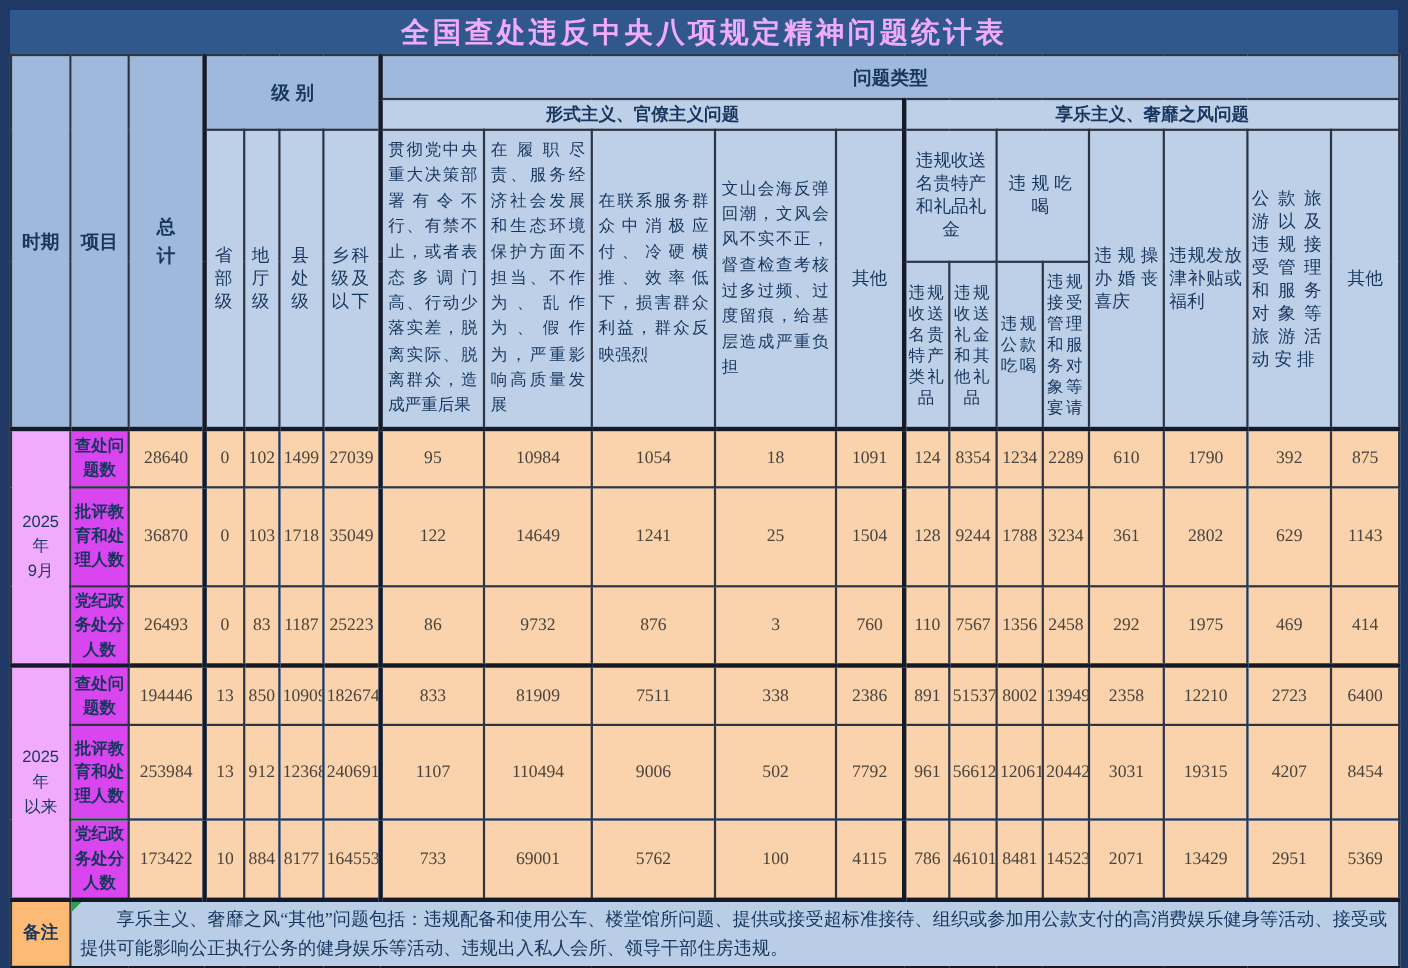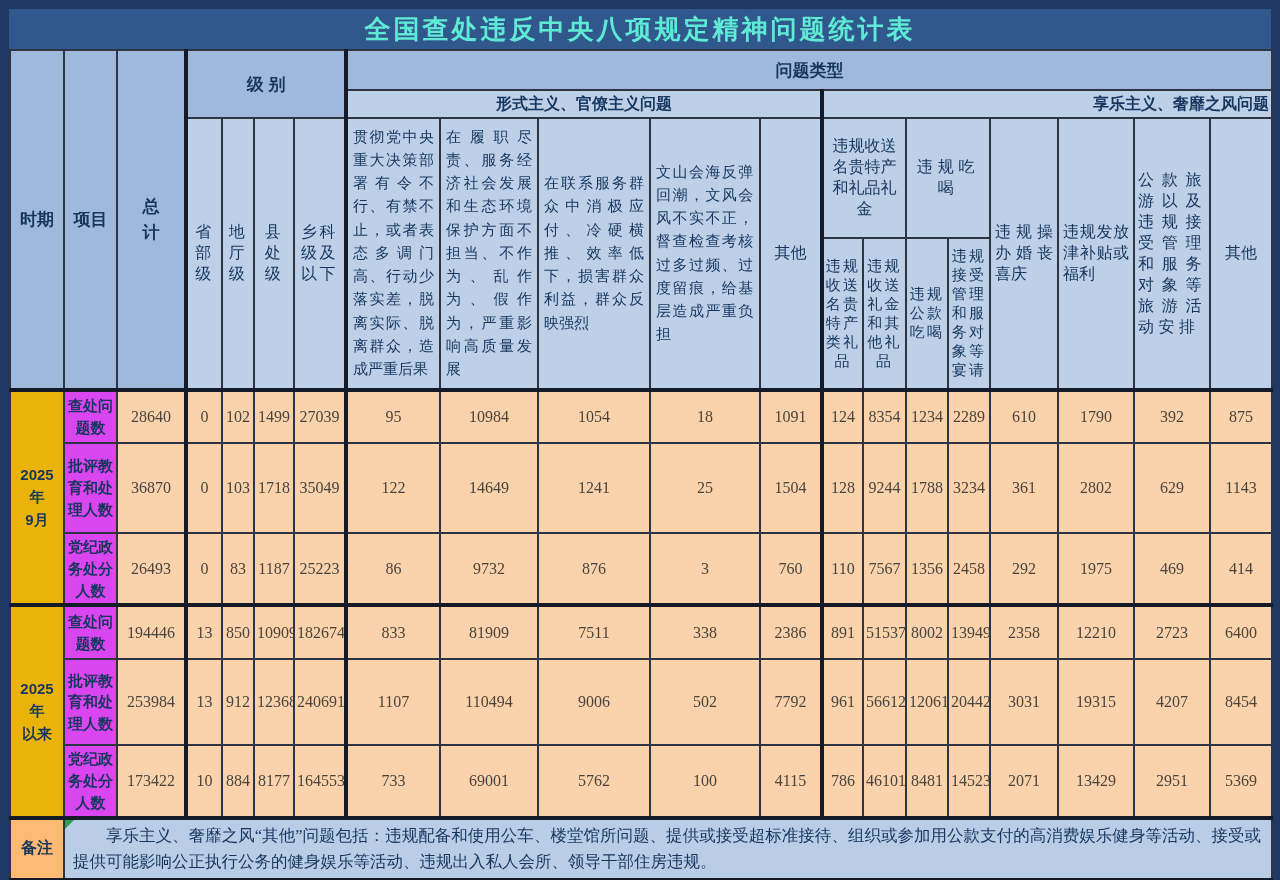--- a/index.html
+++ b/index.html
@@ -1,36 +1,36 @@
 <!DOCTYPE html>
 <html><head>
 <meta charset="utf-8">
 <style>
   html,body{margin:0;padding:0;background:#ffffff;}
   body{width:1280px;height:880px;position:relative;font-family:"Liberation Sans",sans-serif;}
   .frame{position:absolute;left:0;top:0;width:1262px;background:#1F3864;border:9px solid #1F3864;}
-  .title-bar{height:40px;background:#31588C;color:#5eead4;display:flex;align-items:center;justify-content:center;
+  .title-bar{height:40px;background:#31588C;color:#f0abfc;display:flex;align-items:center;justify-content:center;
     font-size:26px;font-weight:bold;letter-spacing:3px;}
   table{width:1262px;border-collapse:collapse;table-layout:fixed;background:#BDD0E8;}
   td,th{border:2px solid #2E3442;padding:2px;overflow:hidden;vertical-align:middle;text-align:center;
     color:#17365D;font-weight:normal;}
   .tl{border-left:4px solid #141A28;}
   tr.section-start td, tr.section-start th{border-top:4px solid #141A28;}
   tr.remark-row th, tr.remark-row td{border-top:4px solid #141A28;}
   tr.footer-row td{border-top:3px solid #141A28;}
   .grp{background:#9EB9DB;font-weight:bold;font-size:17px;}
   .leaf{background:#BDD0E8;font-family:"Liberation Serif",serif;font-size:16px;}
   .level-col{letter-spacing:.15em;}
   .desc{font-family:"Liberation Serif",serif;font-size:15px;text-align:justify;padding:4px 5px;background:#BDD0E8;line-height:1.55;}
   .d4{letter-spacing:.05em;}
   .narrow{font-size:15px;letter-spacing:.15em;padding:2px 1px;}
   .sp3{letter-spacing:.28em;padding:2px 3px;text-align:justify;}
   .sp4{padding:2px 4px;text-align:justify;}
   .gift{font-size:16px;padding:2px 4px;}
-  .period-cell{background:#eab308;font-weight:bold;font-size:15px;white-space:pre-line;line-height:1.5;}
+  .period-cell{background:#f0abfc;font-weight:normal;font-size:15px;white-space:pre-line;line-height:1.5;}
   .row-label{background:#d946ef;font-weight:bold;font-size:15px;line-height:1.45;padding:2px 3px;}
   .num{background:#FAD3AC;color:#4A443C;font-family:"Liberation Serif",serif;font-size:16px;}
   .pre{white-space:pre-line;line-height:1.5;}
   .remark-label{background:#fdba74;font-weight:bold;font-size:16px;}
   .remark-content{background:#B9CDE7;text-align:justify;font-family:"Liberation Serif",serif;font-size:16.5px;
     line-height:1.6;padding:3px 10px 3px 8px;text-indent:2em;position:relative;}
   .remark-content::before{content:"";position:absolute;left:0;top:0;width:0;height:0;
     border-top:9px solid #2E9E4F;border-right:9px solid transparent;}
   .footer-cell{background:#A4BDDC;padding:0;}
 </style>
@@ -66,21 +66,21 @@
       <tr style="height:40px">
         <th class="grp" rowspan="4">时期</th>
         <th class="grp" rowspan="4">项目</th>
         <th class="grp pre" rowspan="4">总
 计</th>
         <th class="grp tl" colspan="4" rowspan="2">级 别</th>
         <th class="grp tl" colspan="13">问题类型</th>
       </tr>
       <tr style="height:28px">
         <th class="leaf tl" colspan="5" style="font-family:'Liberation Sans',sans-serif;font-weight:bold;font-size:16px;">形式主义、官僚主义问题</th>
-        <th class="leaf tl" colspan="8" style="font-family:'Liberation Sans',sans-serif;font-weight:bold;font-size:16px;text-align:right;">享乐主义、奢靡之风问题</th>
+        <th class="leaf tl" colspan="8" style="font-family:'Liberation Sans',sans-serif;font-weight:bold;font-size:16px;">享乐主义、奢靡之风问题</th>
       </tr>
       <tr style="height:120px">
         <th class="leaf level-col tl" rowspan="2">省部级</th>
         <th class="leaf level-col" rowspan="2">地厅级</th>
         <th class="leaf level-col" rowspan="2">县处级</th>
         <th class="leaf level-col" rowspan="2">乡科级及以下</th>
         <th class="desc tl" rowspan="2">贯彻党中央重大决策部署有令不行、有禁不止，或者表态多调门高、行动少落实差，脱离实际、脱离群众，造成严重后果</th>
         <th class="desc" rowspan="2">在履职尽责、服务经济社会发展和生态环境保护方面不担当、不作为、乱作为、假作为，严重影响高质量发展</th>
         <th class="desc" rowspan="2">在联系服务群众中消极应付、冷硬横推、效率低下，损害群众利益，群众反映强烈</th>
         <th class="desc d4" rowspan="2">文山会海反弹回潮，文风会风不实不正，督查检查考核过多过频、过度留痕，给基层造成严重负担</th>

